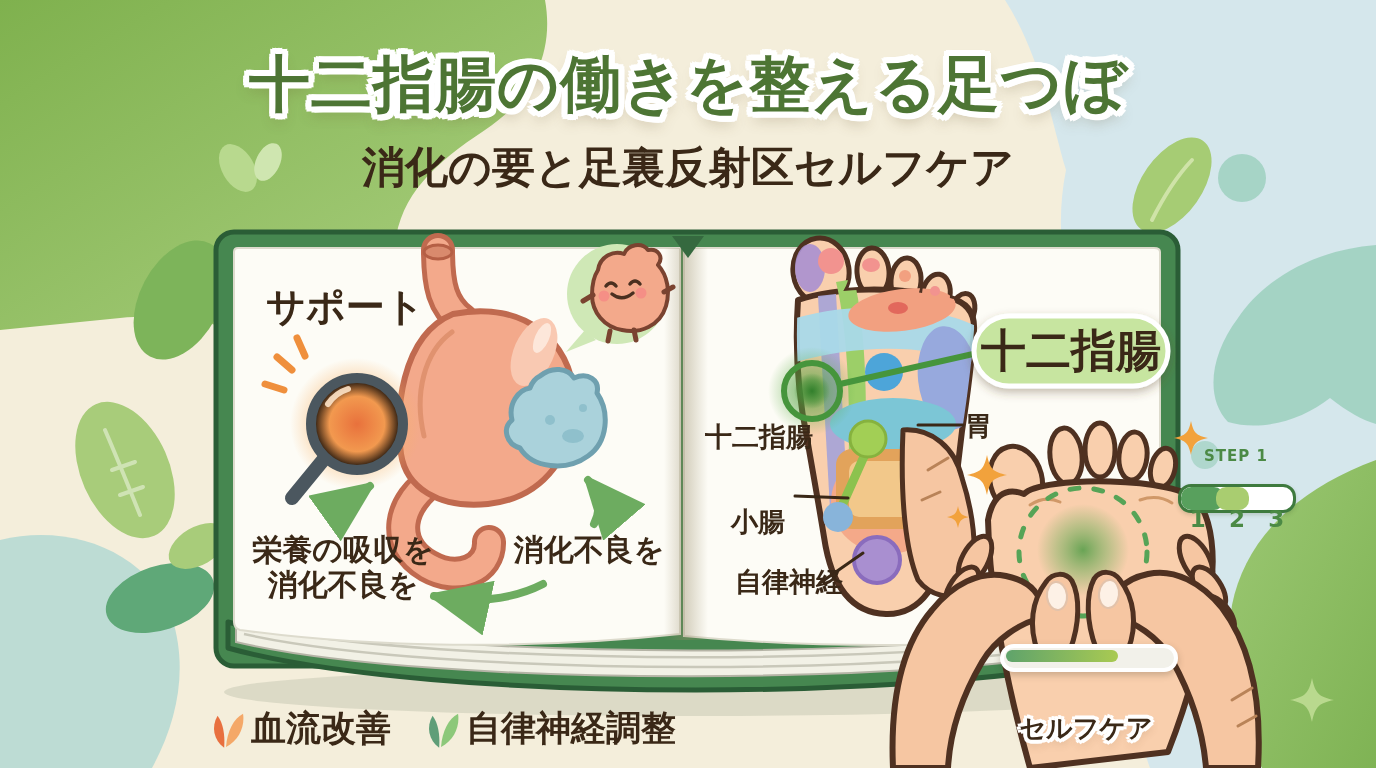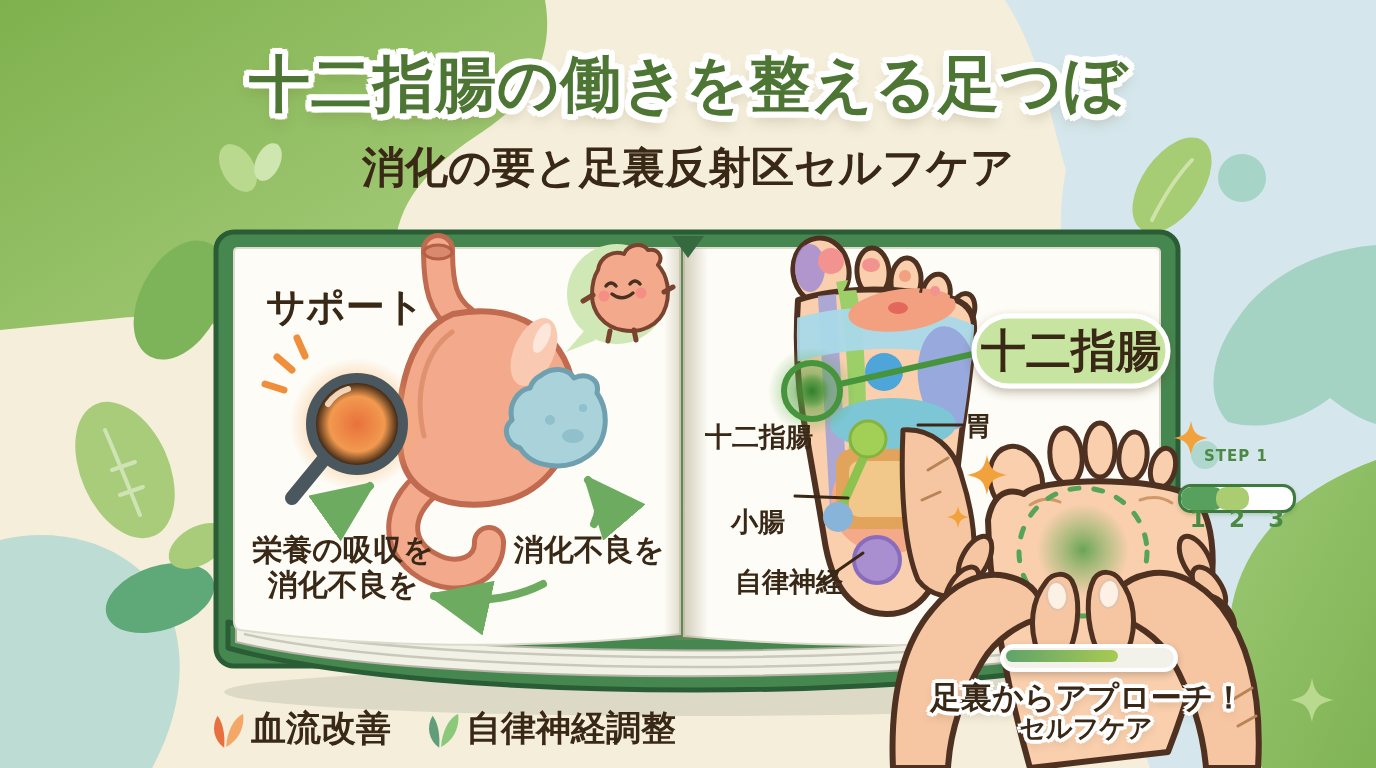--- a/index.html
+++ b/index.html
@@ -340,21 +340,20 @@
 </div>
 <div class="step-nums">
   <span>1</span>
   <span>2</span>
   <span>3</span>
 </div>
 
 <div class="pill">
   <div class="pill-fill"></div>
 </div>
-<div class="txt sc1 center ow">足裏からアプローチ！</div>
 <div class="txt sc2 center ow">セルフケア</div>
 
 <div class="badges">
   <div class="badge">
     <svg width="34" height="42" viewBox="0 0 36 44">
       <path d="M15,43 C4,35 1,21 8,9 C14,17 16,29 15,43 Z" fill="#e8703f"></path>
       <path d="M17,42 C18,26 25,12 35,7 C37,20 31,35 17,42 Z" fill="#f4a868"></path>
     </svg>
     <span class="lbl">血流改善</span>
   </div>

